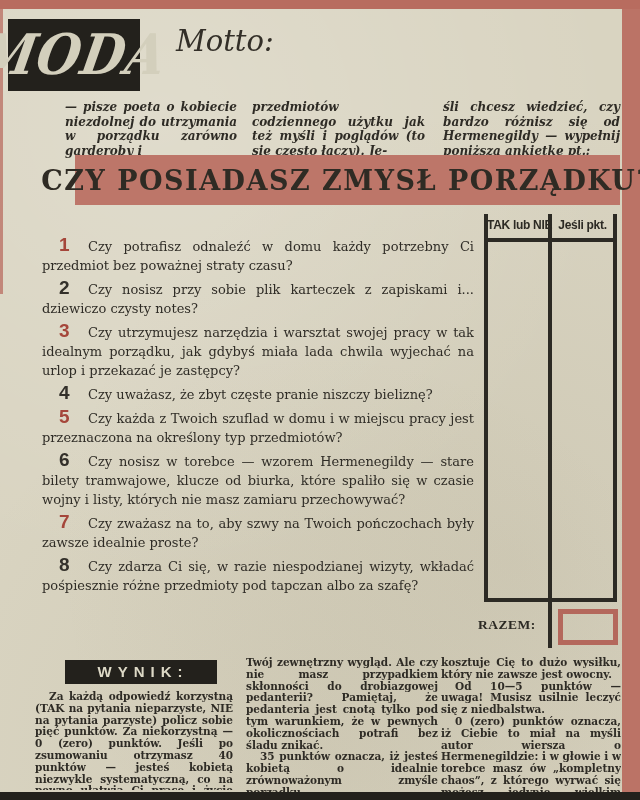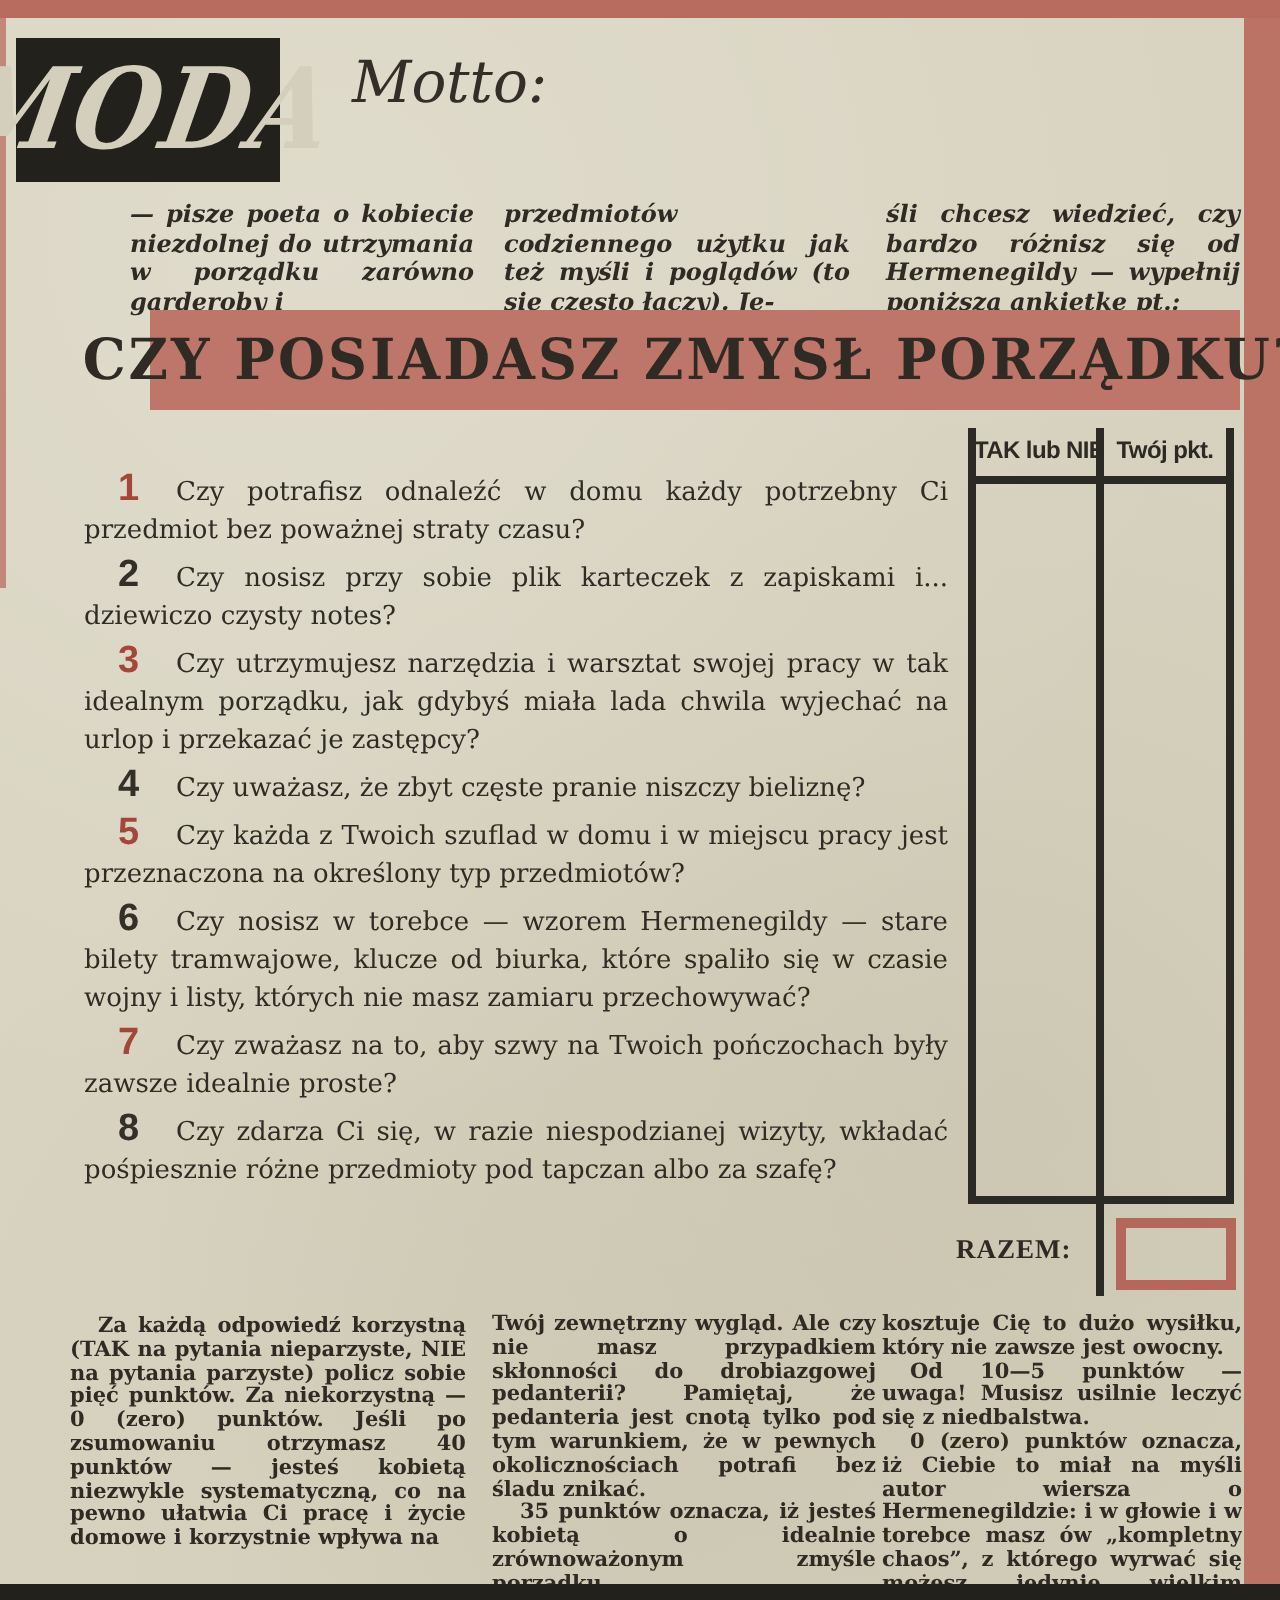--- a/index.html
+++ b/index.html
@@ -99,21 +99,21 @@
   <div class="title-bar">
     <span>CZY POSIADASZ ZMYSŁ PORZĄDKU?</span>
   </div>
 
   <div class="vline vl-left"></div>
   <div class="vline vl-mid"></div>
   <div class="vline vl-right"></div>
   <div class="hline hl-header"></div>
   <div class="hline hl-bottom"></div>
   <div class="th th-yesno">TAK lub NIE</div>
-  <div class="th th-points">Twój pkt.</div>
+  <div class="th th-points">Jeśli pkt.</div>
   <div class="razem-label">RAZEM:</div>
   <div class="razem-box"></div>
 
   <div class="questions">
     <div class="q">
       <span class="qnum">1</span>
       <p>Czy potrafisz odnaleźć w domu każdy potrzebny Ci przedmiot bez poważnej straty czasu?</p>
     </div>
     <div class="q">
       <span class="qnum">2</span>
@@ -139,20 +139,21 @@
       <span class="qnum">7</span>
       <p>Czy zważasz na to, aby szwy na Twoich pończochach były zawsze idealnie proste?</p>
     </div>
     <div class="q">
       <span class="qnum">8</span>
       <p>Czy zdarza Ci się, w razie niespodzianej wizyty, wkładać pośpiesznie różne przedmioty pod tapczan albo za szafę?</p>
     </div>
   </div>
 
   <div class="result-col rc1">
+    <div class="wynik-box">WYNIK:</div>
     <p class="ind">Za każdą odpowiedź korzystną (TAK na pytania nieparzyste, NIE na pytania parzyste) policz sobie pięć punktów. Za niekorzystną — 0 (zero) punktów. Jeśli po zsumowaniu otrzymasz 40 punktów — jesteś kobietą niezwykle systematyczną, co na pewno ułatwia Ci pracę i życie domowe i korzystnie wpływa na</p>
   </div>
   <div class="result-col rc2">
     <p>Twój zewnętrzny wygląd. Ale czy nie masz przypadkiem skłonności do drobiazgowej pedanterii? Pamiętaj, że pedanteria jest cnotą tylko pod tym warunkiem, że w pewnych okolicznościach potrafi bez śladu znikać.</p>
     <p class="ind">35 punktów oznacza, iż jesteś kobietą o idealnie zrównoważonym zmyśle porządku.</p>
 
   </div>
   <div class="result-col rc3">
     <p>kosztuje Cię to dużo wysiłku, który nie zawsze jest owocny.</p>
     <p class="ind">Od 10—5 punktów — uwaga! Musisz usilnie leczyć się z niedbalstwa.</p>

